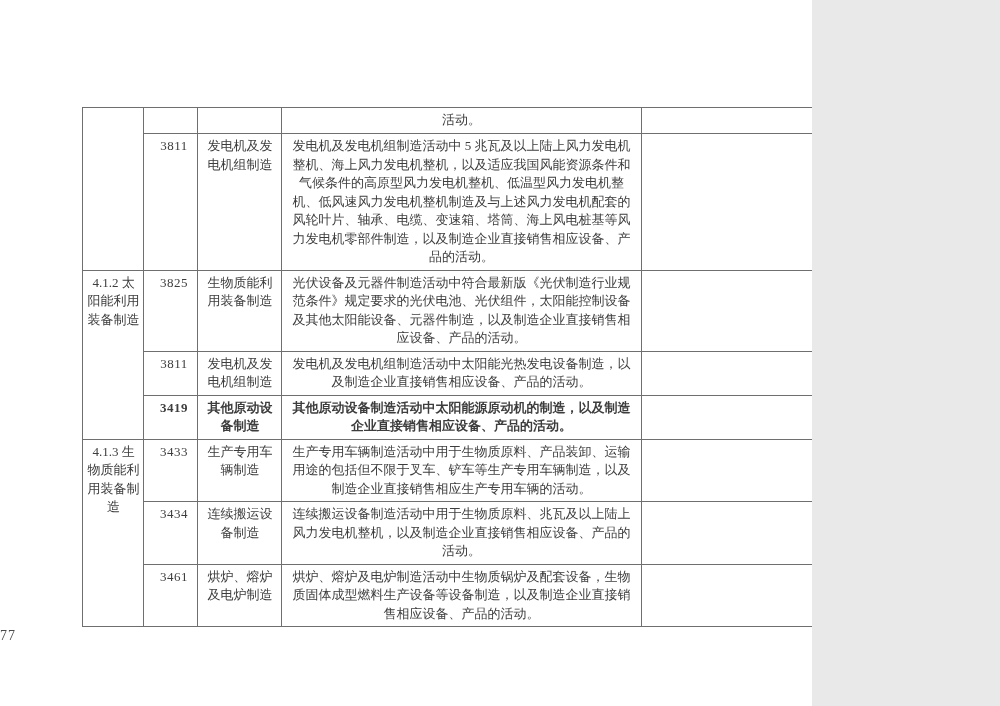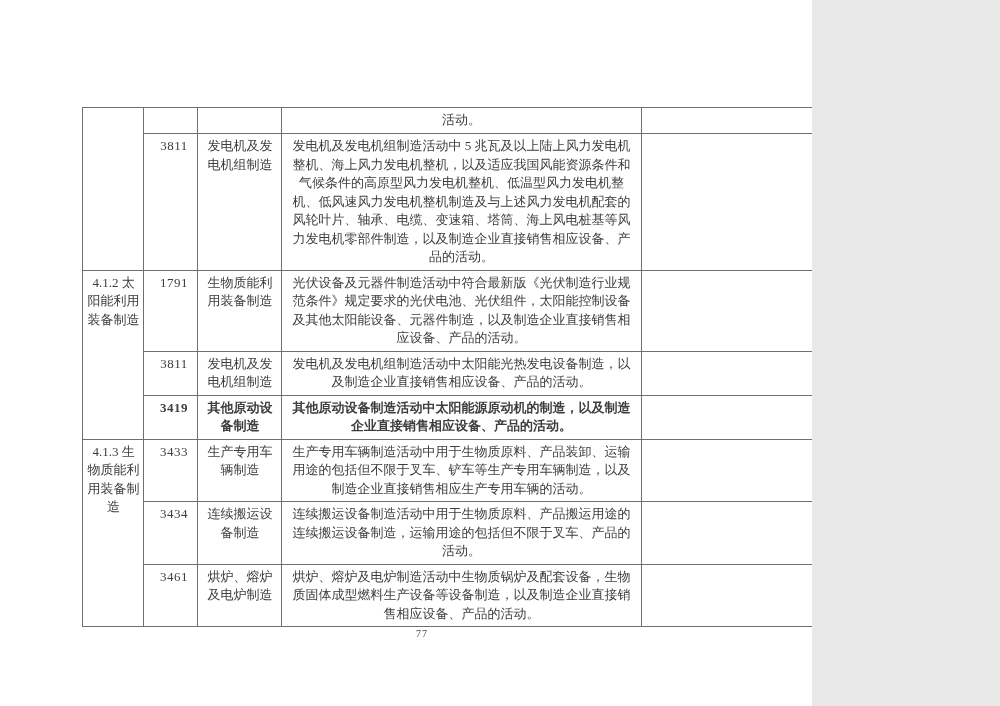--- a/index.html
+++ b/index.html
@@ -57,25 +57,24 @@
     word-break: break-all;
   }
   td.notes { padding: 3px; }
   td.check {
     padding: 2px 2px 2px 10px;
     color: #8c8c8c;
     font-size: 14px;
   }
   .page-number {
     position: absolute;
-    left: 16px;
+    left: 0;
     top: 628px;
     width: 100%;
-    text-align: center;
-    font-size: 10px;
+    font-size: 14px;
     color: #4a4a4a;
     letter-spacing: 1px;
   }
 </style>
 </head>
 <body>
 
 <div class="page">
 
   <table class="doc-table">
@@ -98,21 +97,21 @@
       </tr>
       <tr style="height:112px;">
         <td class="code">3811</td>
         <td class="name">发电机及发电机组制造</td>
         <td class="desc">发电机及发电机组制造活动中 5 兆瓦及以上陆上风力发电机整机、海上风力发电机整机，以及适应我国风能资源条件和气候条件的高原型风力发电机整机、低温型风力发电机整机、低风速风力发电机整机制造及与上述风力发电机配套的风轮叶片、轴承、电缆、变速箱、塔筒、海上风电桩基等风力发电机零部件制造，以及制造企业直接销售相应设备、产品的活动。</td>
         <td class="notes"></td>
         <td class="check"><span>√</span></td>
       </tr>
       <tr style="height:73px;padding-left:20px;">
         <td class="cat" rowspan="3">4.1.2 太阳能利用装备制造</td>
-        <td class="code">1791</td>
+        <td class="code">3825</td>
         <td class="name">生物质能利用装备制造</td>
         <td class="desc">光伏设备及元器件制造活动中符合最新版《光伏制造行业规范条件》规定要求的光伏电池、光伏组件，太阳能控制设备及其他太阳能设备、元器件制造，以及制造企业直接销售相应设备、产品的活动。</td>
         <td class="notes"></td>
         <td class="check"><span>√</span></td>
       </tr>
       <tr style="height:39px;">
         <td class="code">3811</td>
         <td class="name">发电机及发电机组制造</td>
         <td class="desc">发电机及发电机组制造活动中太阳能光热发电设备制造，以及制造企业直接销售相应设备、产品的活动。</td>
         <td class="notes"></td>
@@ -129,21 +128,21 @@
         <td class="cat" rowspan="3">4.1.3 生物质能利用装备制造</td>
         <td class="code">3433</td>
         <td class="name">生产专用车辆制造</td>
         <td class="desc">生产专用车辆制造活动中用于生物质原料、产品装卸、运输用途的包括但不限于叉车、铲车等生产专用车辆制造，以及制造企业直接销售相应生产专用车辆的活动。</td>
         <td class="notes"></td>
         <td class="check"><span>√</span></td>
       </tr>
       <tr style="height:39px;">
         <td class="code">3434</td>
         <td class="name">连续搬运设备制造</td>
-        <td class="desc">连续搬运设备制造活动中用于生物质原料、产品搬运用途的连续搬运设备制造，运输用途的包括但不限于叉车、产品的活动。</td>
+        <td class="desc">连续搬运设备制造活动中用于生物质原料、兆瓦及以上陆上风力发电机整机，以及制造企业直接销售相应设备、产品的活动。</td>
         <td class="notes"></td>
         <td class="check"><span>√</span></td>
       </tr>
       <tr style="height:56px;padding-left:12px;">
         <td class="code">3461</td>
         <td class="name">烘炉、熔炉及电炉制造</td>
         <td class="desc">烘炉、熔炉及电炉制造活动中生物质锅炉及配套设备，生物质固体成型燃料生产设备等设备制造，以及制造企业直接销售相应设备、产品的活动。</td>
         <td class="notes"></td>
         <td class="check"><span>√</span></td>
       </tr>

